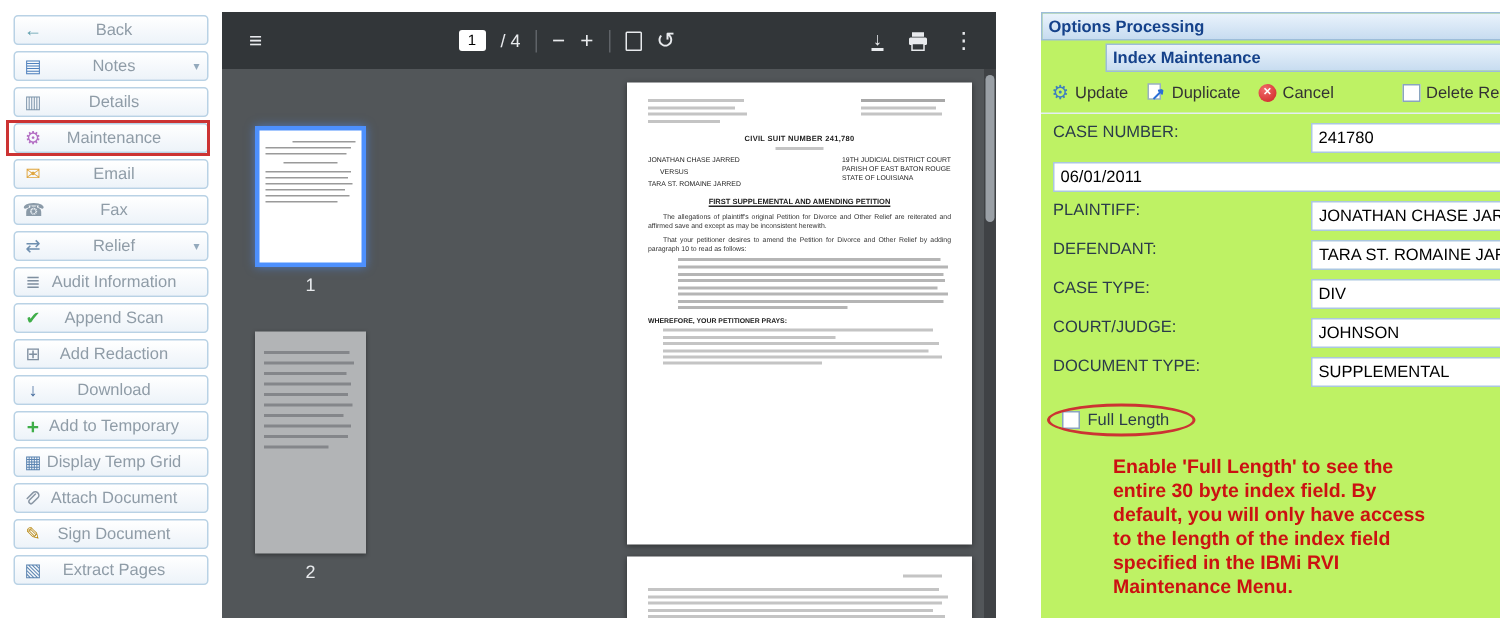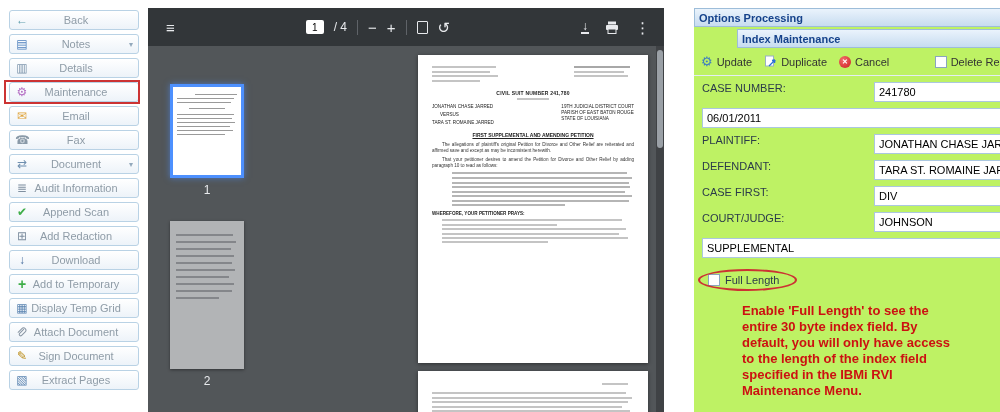--- a/index.html
+++ b/index.html
@@ -142,21 +142,21 @@
     <div class="side-btn">
       <span class="s-ic ic-email">✉</span>
       <span class="s-lbl">Email</span>
     </div>
     <div class="side-btn">
       <span class="s-ic ic-fax">☎</span>
       <span class="s-lbl">Fax</span>
     </div>
     <div class="side-btn">
       <span class="s-ic ic-routing">⇄</span>
-      <span class="s-lbl">Document</span>
+      <span class="s-lbl">Relief</span>
       <span class="caret">▾</span>
     </div>
     <div class="side-btn">
       <span class="s-ic ic-audit">≣</span>
       <span class="s-lbl">Audit Information</span>
     </div>
     <div class="side-btn">
       <span class="s-ic ic-append">✔</span>
       <span class="s-lbl">Append Scan</span>
     </div>
@@ -369,28 +369,29 @@
       </div>
       <div class="f-row">
         <span class="f-label">PLAINTIFF:</span>
         <span class="f-wrap"><input class="f-input" value="JONATHAN CHASE JARRED" style=""></span>
       </div>
       <div class="f-row">
         <span class="f-label">DEFENDANT:</span>
         <span class="f-wrap"><input class="f-input" value="TARA ST. ROMAINE JARRED" style=""></span>
       </div>
       <div class="f-row">
-        <span class="f-label">CASE FIRST:</span>
+        <span class="f-label">CASE TYPE:</span>
         <span class="f-wrap"><input class="f-input" value="DIV" style=""></span>
       </div>
       <div class="f-row">
         <span class="f-label">COURT/JUDGE:</span>
         <span class="f-wrap"><input class="f-input" value="JOHNSON" style=""></span>
       </div>
       <div class="f-row">
+        <span class="f-label">DOCUMENT TYPE:</span>
         <span class="f-wrap">
           <input class="f-input pad-r" value="SUPPLEMENTAL" style="">
           <button class="sel-btn">▼</button>
         </span>
       </div>
     </div>
 
     <div class="full-row">
       <span class="cbx"></span>
       <span>Full Length</span>

